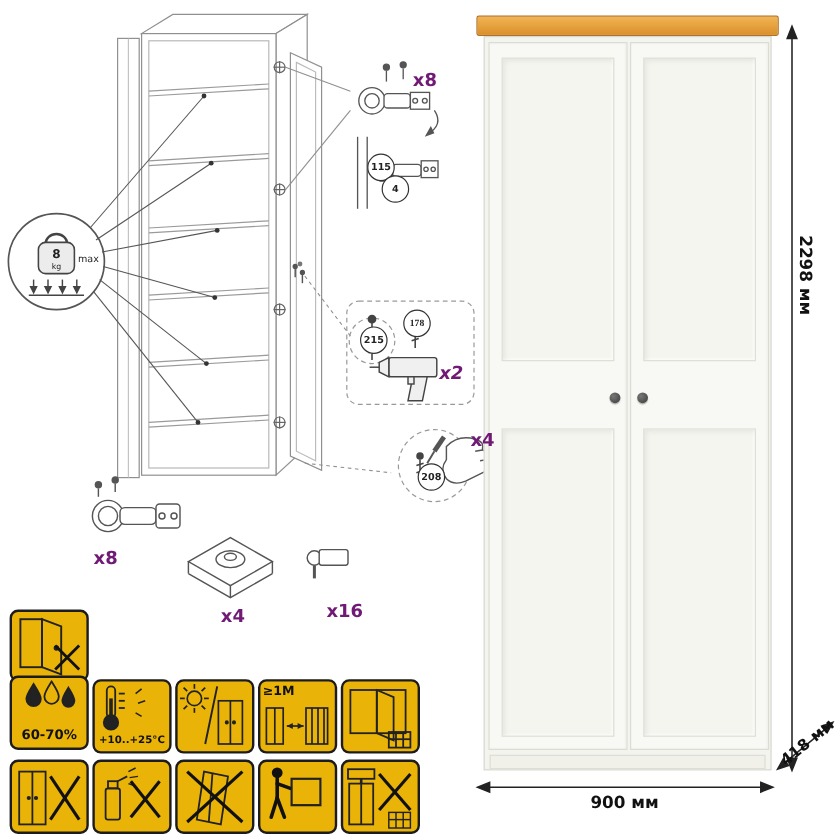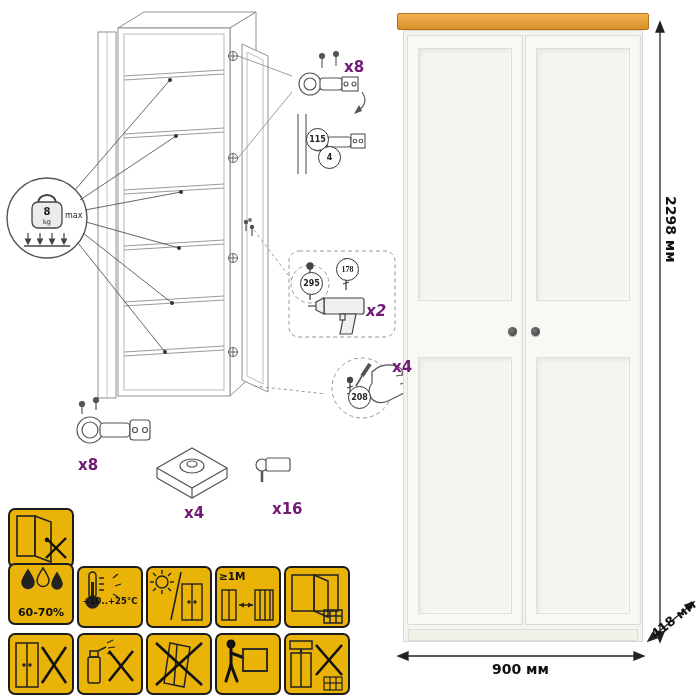--- a/index.html
+++ b/index.html
@@ -177,21 +177,21 @@
       <line x1="55" y1="34" x2="61" y2="32"></line>
   </g>
   <g stroke="#444" stroke-width="1.2" fill="#f0f0f0">
     <rect x="36" y="48" width="40" height="16" rx="2"></rect>
     <polygon points="28,52 36,48 36,64 28,60"></polygon>
     <line x1="20" y1="56" x2="28" y2="56"></line>
     <polygon points="56,64 68,64 64,84 52,84"></polygon>
     <rect x="52" y="64" width="5" height="6"></rect>
   </g>
 </svg>
-<span class="badge" style="left:300px;top:272px;">295</span>
+<span class="badge" style="left:300px;top:272px;">215</span>
 <span class="badge" style="left:336px;top:258px;font-family:Liberation Serif, serif;">178</span>
 <span class="qty" style="left:366px;top:302px;font-style:italic;">x2</span>
 
 <svg class="abs" style="left:320px;top:342px;" width="108" height="84" viewBox="0 0 108 84">
   <circle cx="42" cy="46" r="30" fill="none" stroke="#999" stroke-width="1" stroke-dasharray="4,3"></circle>
   <g stroke="#444" stroke-width="1.3" fill="#444">
     <circle cx="30" cy="38" r="2.5"></circle>
       <line x1="30" y1="41" x2="30" y2="58"></line>
     <line x1="27" y1="46" x2="33" y2="44"></line>
       <line x1="27" y1="52" x2="33" y2="50"></line>
@@ -272,21 +272,21 @@
     <g stroke="#222" stroke-width="1.5" fill="none">
       <rect x="10" y="4" width="7" height="26" rx="3.5"></rect>
       <circle cx="13.5" cy="34" r="6" fill="#222"></circle>
       <line x1="13.5" y1="14" x2="13.5" y2="30" stroke-width="3"></line>
       <line x1="20" y1="10" x2="25" y2="10"></line>
         <line x1="20" y1="16" x2="25" y2="16"></line>
         <line x1="20" y1="22" x2="25" y2="22"></line>
       <path d="M34,10 l5,-4 M36,18 l6,-2 M34,26 l5,3" stroke-width="1.3"></path>
     </g>
   </svg>
-  <span class="care-text" style="bottom:20px;font-size:8.5px;">+10..+25°C</span>
+  <span class="care-text" style="bottom:4px;font-size:8.5px;">+10..+25°C</span>
 </div>
 
 <div class="care-cell" style="left:146px;top:566px;">
   <svg width="62" height="58" viewBox="0 0 62 58">
     <g stroke="#222" stroke-width="1.4" fill="none">
       <circle cx="14" cy="14" r="6"></circle>
       <line x1="14" y1="2" x2="14" y2="6"></line>
         <line x1="14" y1="22" x2="14" y2="26"></line>
       <line x1="2" y1="14" x2="6" y2="14"></line>
         <line x1="22" y1="14" x2="26" y2="14"></line>

